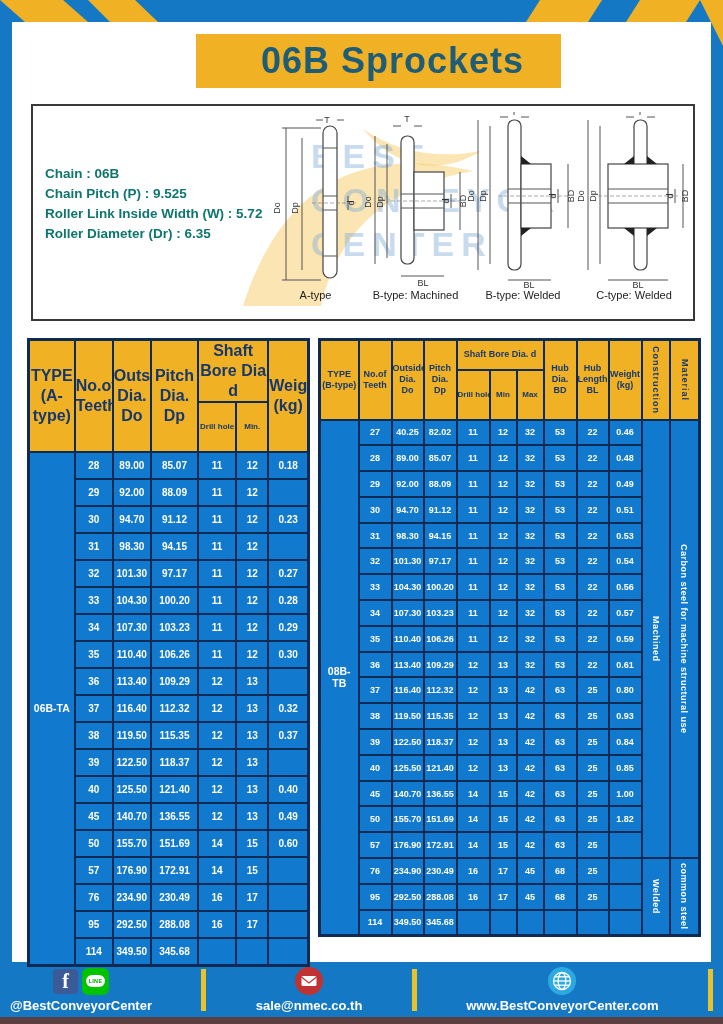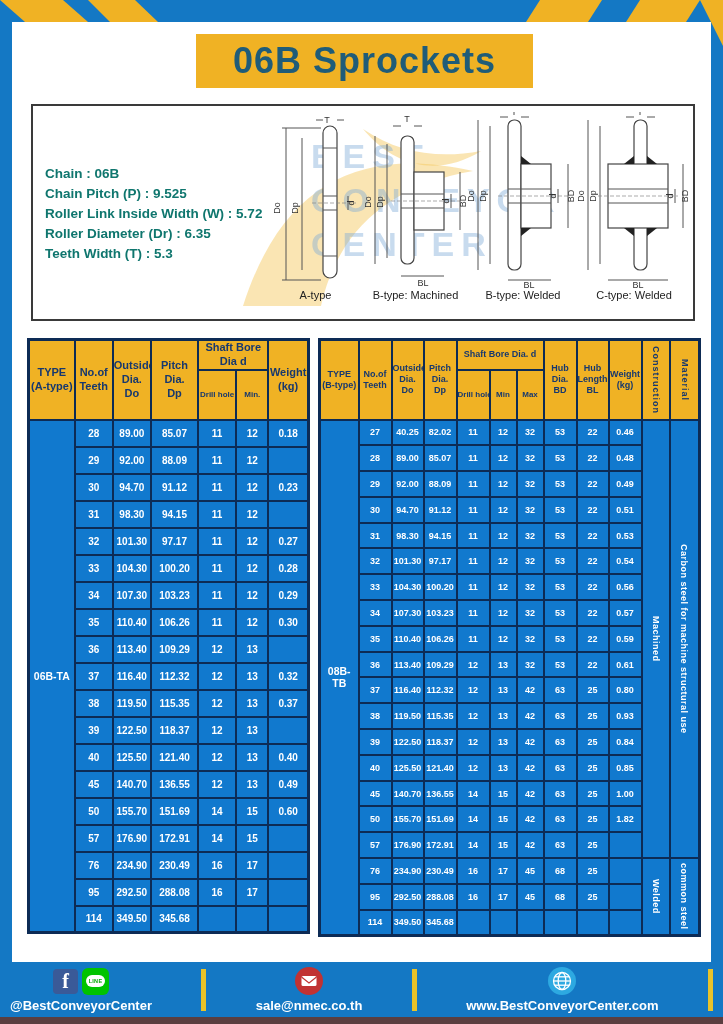--- a/index.html
+++ b/index.html
@@ -1,42 +1,42 @@
 <!DOCTYPE html>
 <html><head>
 <meta charset="utf-8">
 <style>
   html,body{margin:0;padding:0;}
   body{width:723px;height:1024px;font-family:"Liberation Sans",sans-serif;}
   .page{position:relative;width:723px;height:1024px;background:#1478c4;overflow:hidden;}
   .band-svg{position:absolute;top:0;left:0;}
   .content{position:absolute;left:12px;top:22px;width:699px;height:940px;background:#ffffff;}
   .title-banner{position:absolute;left:184px;top:12px;width:337px;height:54px;background:#f0b224;
-    color:#1f5c78;font-size:36px;font-weight:bold;text-align:center;line-height:54px;letter-spacing:1px;}
+    color:#1f5c78;font-size:36px;font-weight:bold;text-align:center;line-height:54px;letter-spacing:1px;padding-left:28px;}
   .diagram-panel{position:absolute;left:19px;top:82px;width:660px;height:213px;border:2px solid #3a3a3a;background:#fff;}
   .wm-bird{position:absolute;left:190px;top:5px;z-index:1;}
   .wm-text{position:absolute;left:278px;top:28px;z-index:1;color:rgba(125,170,215,0.42);
     font-weight:bold;font-size:34px;letter-spacing:7px;line-height:44px;}
   .specs{position:absolute;left:12px;top:58px;z-index:3;color:#0f766e;font-weight:bold;font-size:13.5px;line-height:20px;white-space:nowrap;}
   .figures{position:absolute;left:235px;right:6px;top:6px;bottom:2px;display:flex;justify-content:space-between;align-items:flex-start;z-index:2;}
   .figures figure{margin:0;text-align:center;}
   .figures figcaption{font-size:11px;color:#222;margin-top:1px;}
   .fig-svg{display:block;}
   .fig-svg .ln{stroke:#555;stroke-width:1;fill:none;}
   .fig-svg .pl{stroke:#444;stroke-width:1.2;fill:#fff;}
   .fig-svg .wd{fill:#222;stroke:none;}
   .fig-svg .cl{stroke:#888;stroke-width:0.7;stroke-dasharray:4 2;fill:none;}
   .fig-svg text{fill:#333;font-size:9px;font-family:"Liberation Sans",sans-serif;}
   .tables{position:absolute;left:0;top:316px;width:699px;}
   .spec-table{border-collapse:collapse;table-layout:fixed;position:absolute;background:#1179ce;border:3px solid #0d2b55;}
   .spec-table th,.spec-table td{border:2px solid #0d2b55;padding:0;text-align:center;vertical-align:middle;overflow:hidden;}
   .spec-table thead th{background:#f0b224;color:#17386e;font-weight:bold;line-height:1.25;}
   #tableA{left:15px;top:0;width:283px;}
   #tableB{left:306px;top:0;width:380px;}
-  #tableA thead th{font-size:11px;}
+  #tableA thead th{font-size:16px;}
   #tableB thead th{font-size:9px;}
   #tableA thead tr:first-child{height:30px;}
   #tableA thead tr:last-child{height:50px;}
   #tableB thead tr:first-child{height:30px;}
   #tableB thead tr:last-child{height:50px;}
   #tableA tbody tr{height:27px;}
   #tableB tbody tr{height:25.8px;}
   #tableA tbody td{color:#fff;font-weight:bold;font-size:10px;}
   #tableB tbody td{color:#fff;font-weight:bold;font-size:9px;}
   .spec-table .small{font-size:8px !important;white-space:nowrap;margin-left:40px;}
@@ -85,21 +85,20 @@
         <div>BEST</div>
         <div>CONVEYOR</div>
         <div>CENTER</div>
       </div>
 
       <div class="specs">
         <div>Chain : 06B</div>
         <div>Chain Pitch (P) : 9.525</div>
         <div>Roller Link Inside Width (W) : 5.72</div>
         <div>Roller Diameter (Dr) : 6.35</div>
-        <div>Teeth Width (T) : 5.3</div>
       </div>
 
       <div class="figures">
 
         <figure>
           <svg class="fig-svg" width="95" height="176" viewBox="0 0 95 176">
             <line class="ln" x1="48" y1="8" x2="55" y2="8"></line>
             <line class="ln" x1="69" y1="8" x2="76" y2="8"></line>
             <text x="59" y="11" text-anchor="middle">T</text>
             <line class="ln" x1="18" y1="16" x2="18" y2="168"></line>

